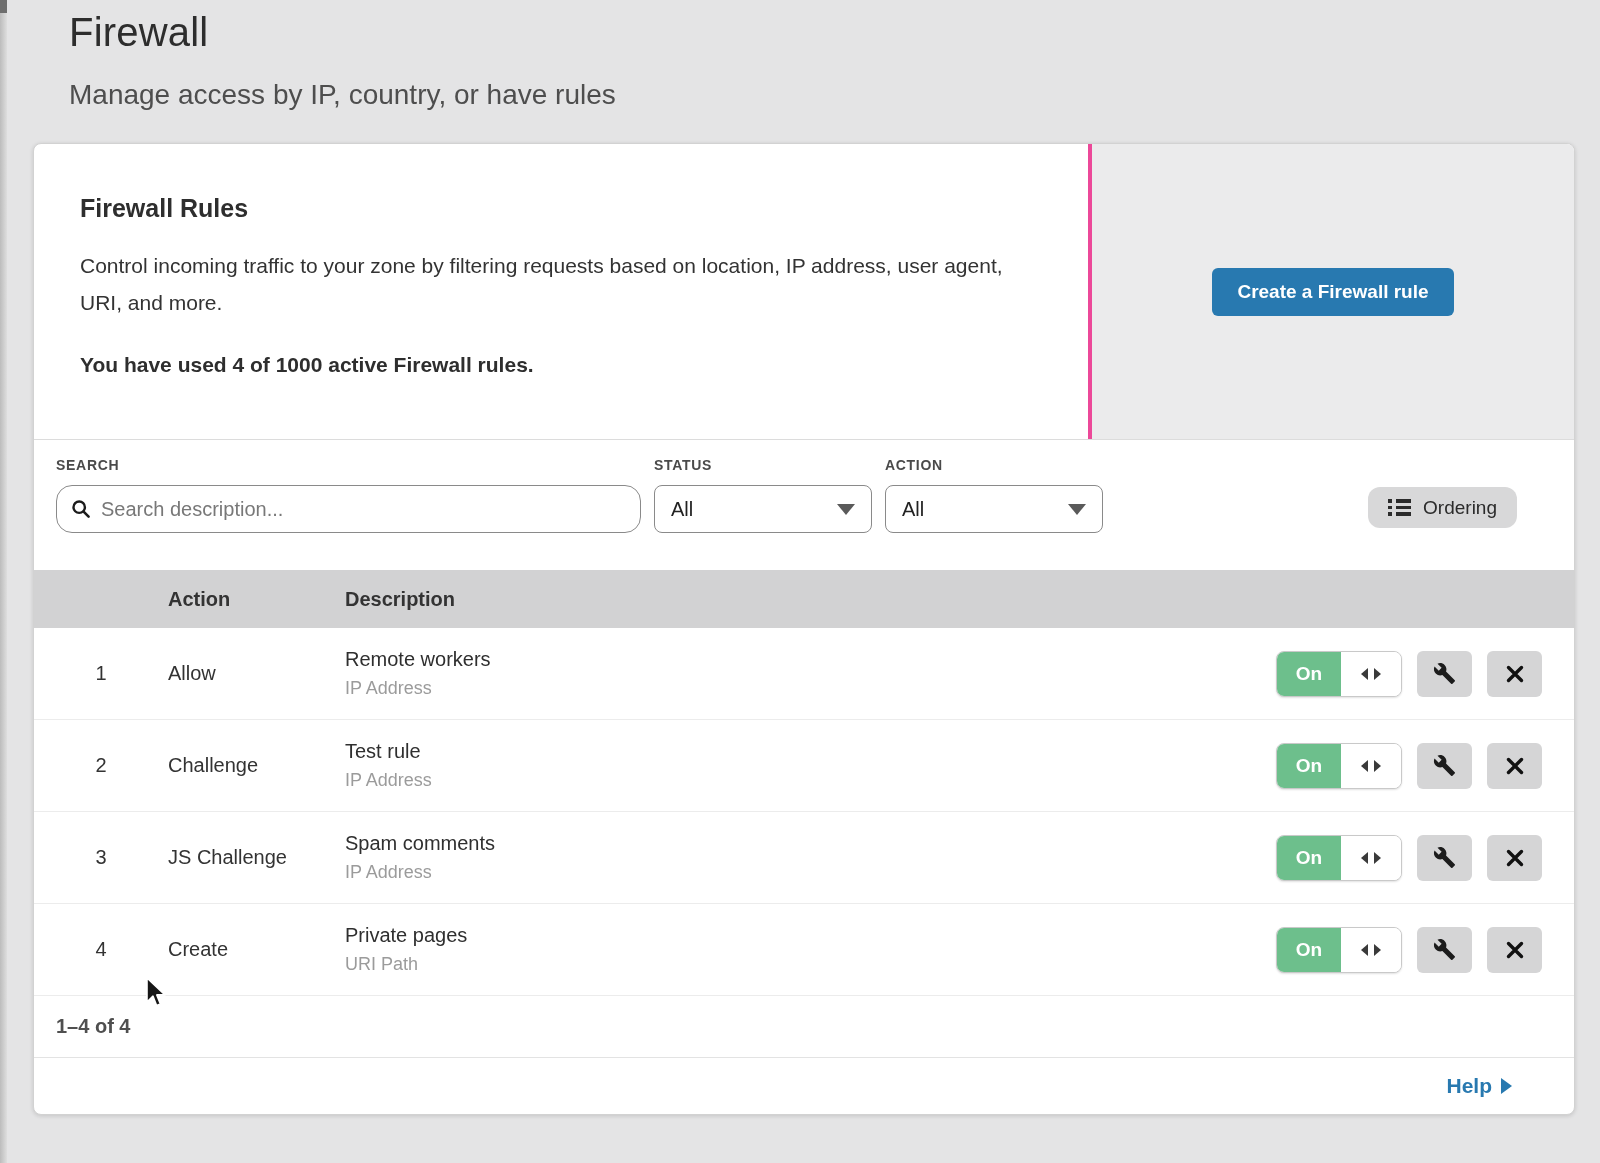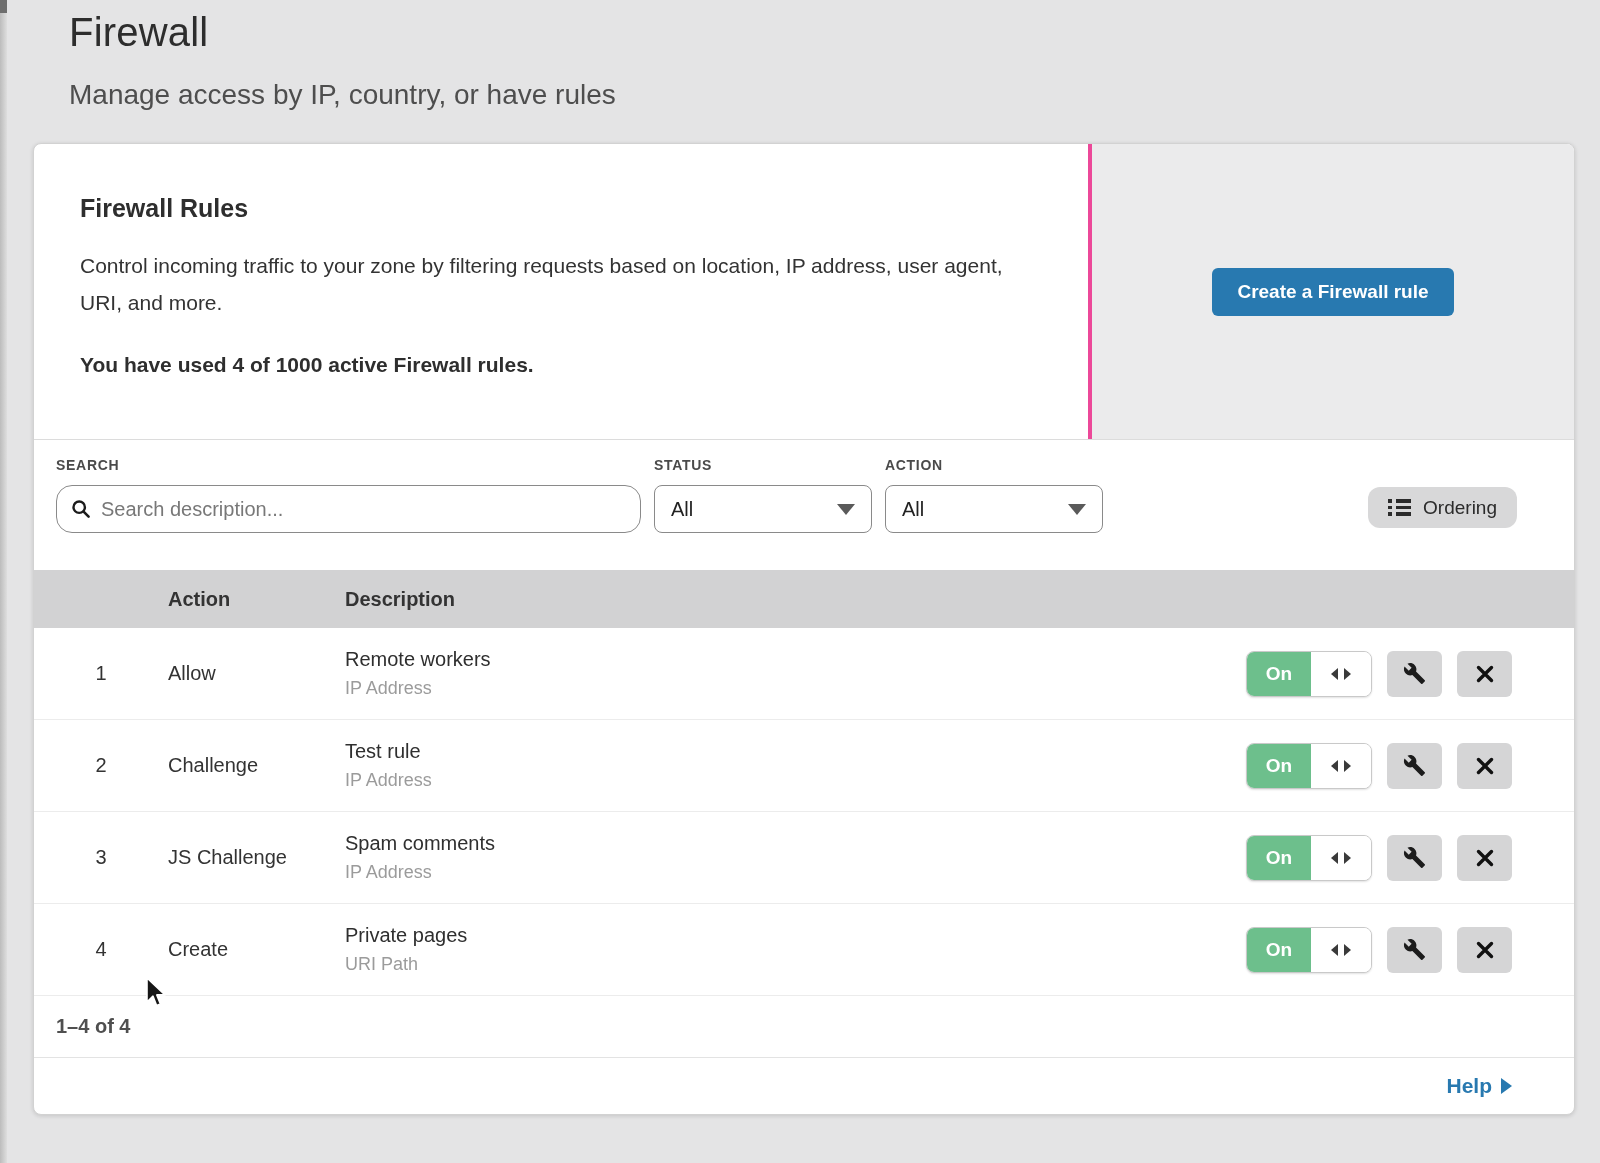--- a/index.html
+++ b/index.html
@@ -55,21 +55,21 @@
   .ord-row { display:flex; align-items:center; gap:4px; }
   .ord-dot { width:4px; height:3.5px; background:#2b2b2b; }
   .ord-bar { width:15px; height:3.5px; background:#2b2b2b; }
 
   
   .thead { display:flex; align-items:center; background:#d2d2d3; height:58px; flex:0 0 auto;
     font-size:20px; font-weight:700; color:#333; }
   .col-num { width:134px; text-align:center; flex:0 0 auto; }
   .col-action { width:177px; flex:0 0 auto; }
   .col-desc { flex:1; min-width:0; }
-  .col-controls { flex:0 0 auto; display:flex; align-items:center; gap:15px; padding-right:62px; }
+  .col-controls { flex:0 0 auto; display:flex; align-items:center; gap:15px; padding-right:32px; }
 
   .rule-row { display:flex; align-items:center; height:92px; border-bottom:1px solid #ececec;
     background:#fff; flex:0 0 auto; }
   .rule-row .col-num { font-size:20px; color:#333; }
   .rule-row .col-action { font-size:20px; color:#333; }
   .desc-title { font-size:20px; color:#2f2f2f; }
   .desc-sub { font-size:18px; color:#9b9b9b; margin-top:7px; }
 
   .toggle { width:126px; height:46px; border-radius:8px; display:flex; overflow:hidden;
     border:1px solid #c9c9c9; box-shadow:0 1px 2px rgba(0,0,0,0.12); cursor:pointer; background:#fff; }

